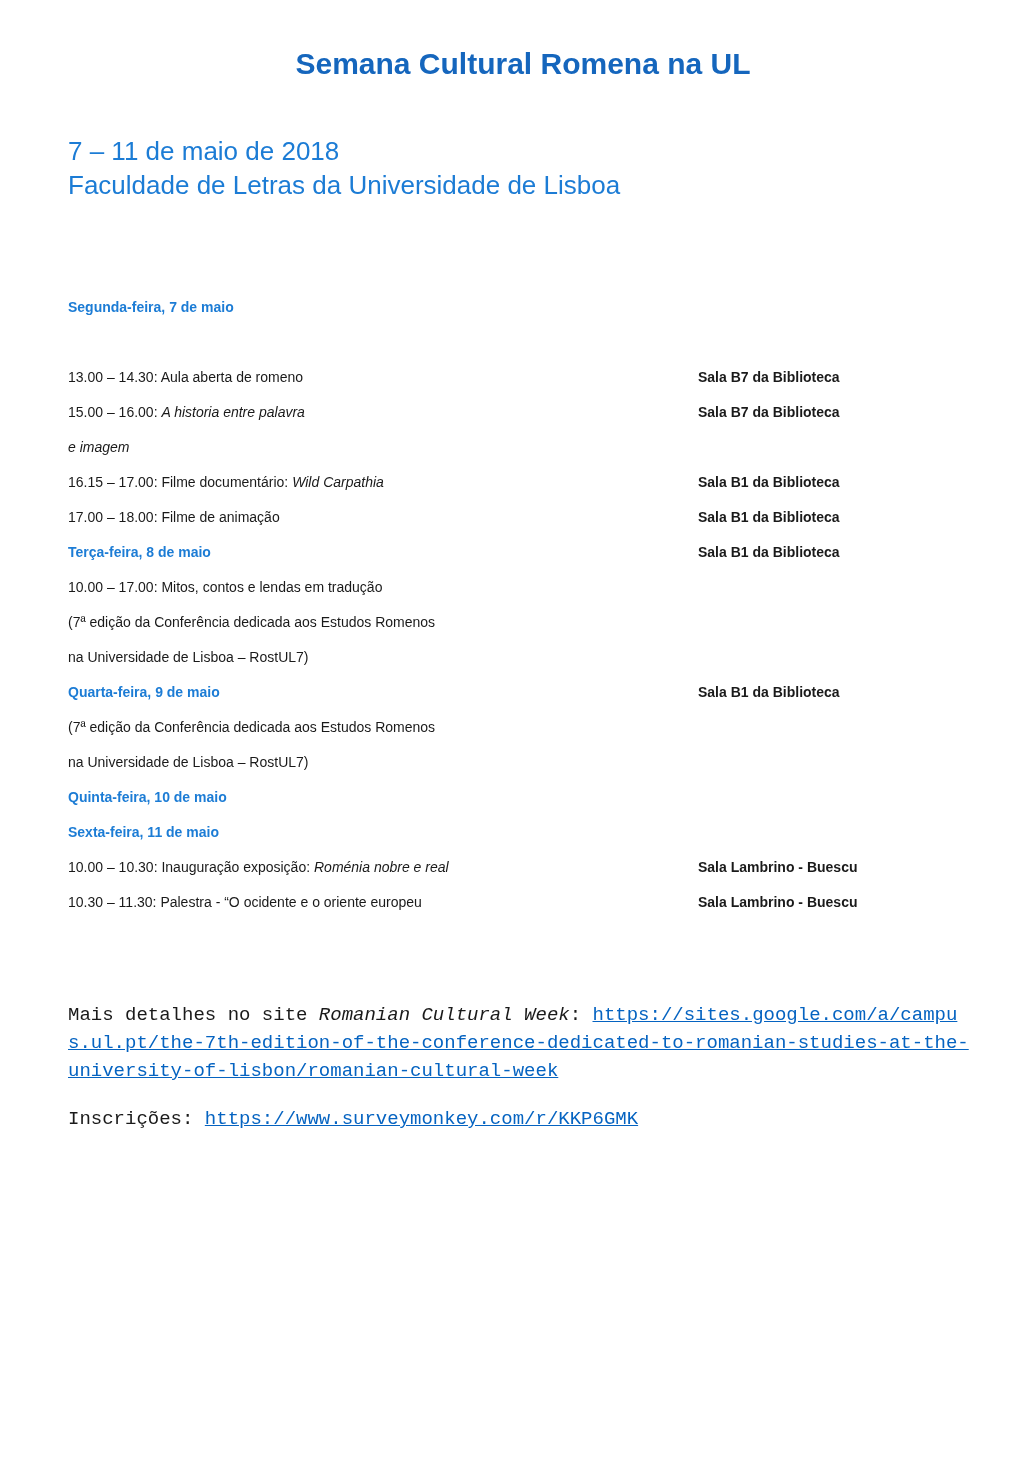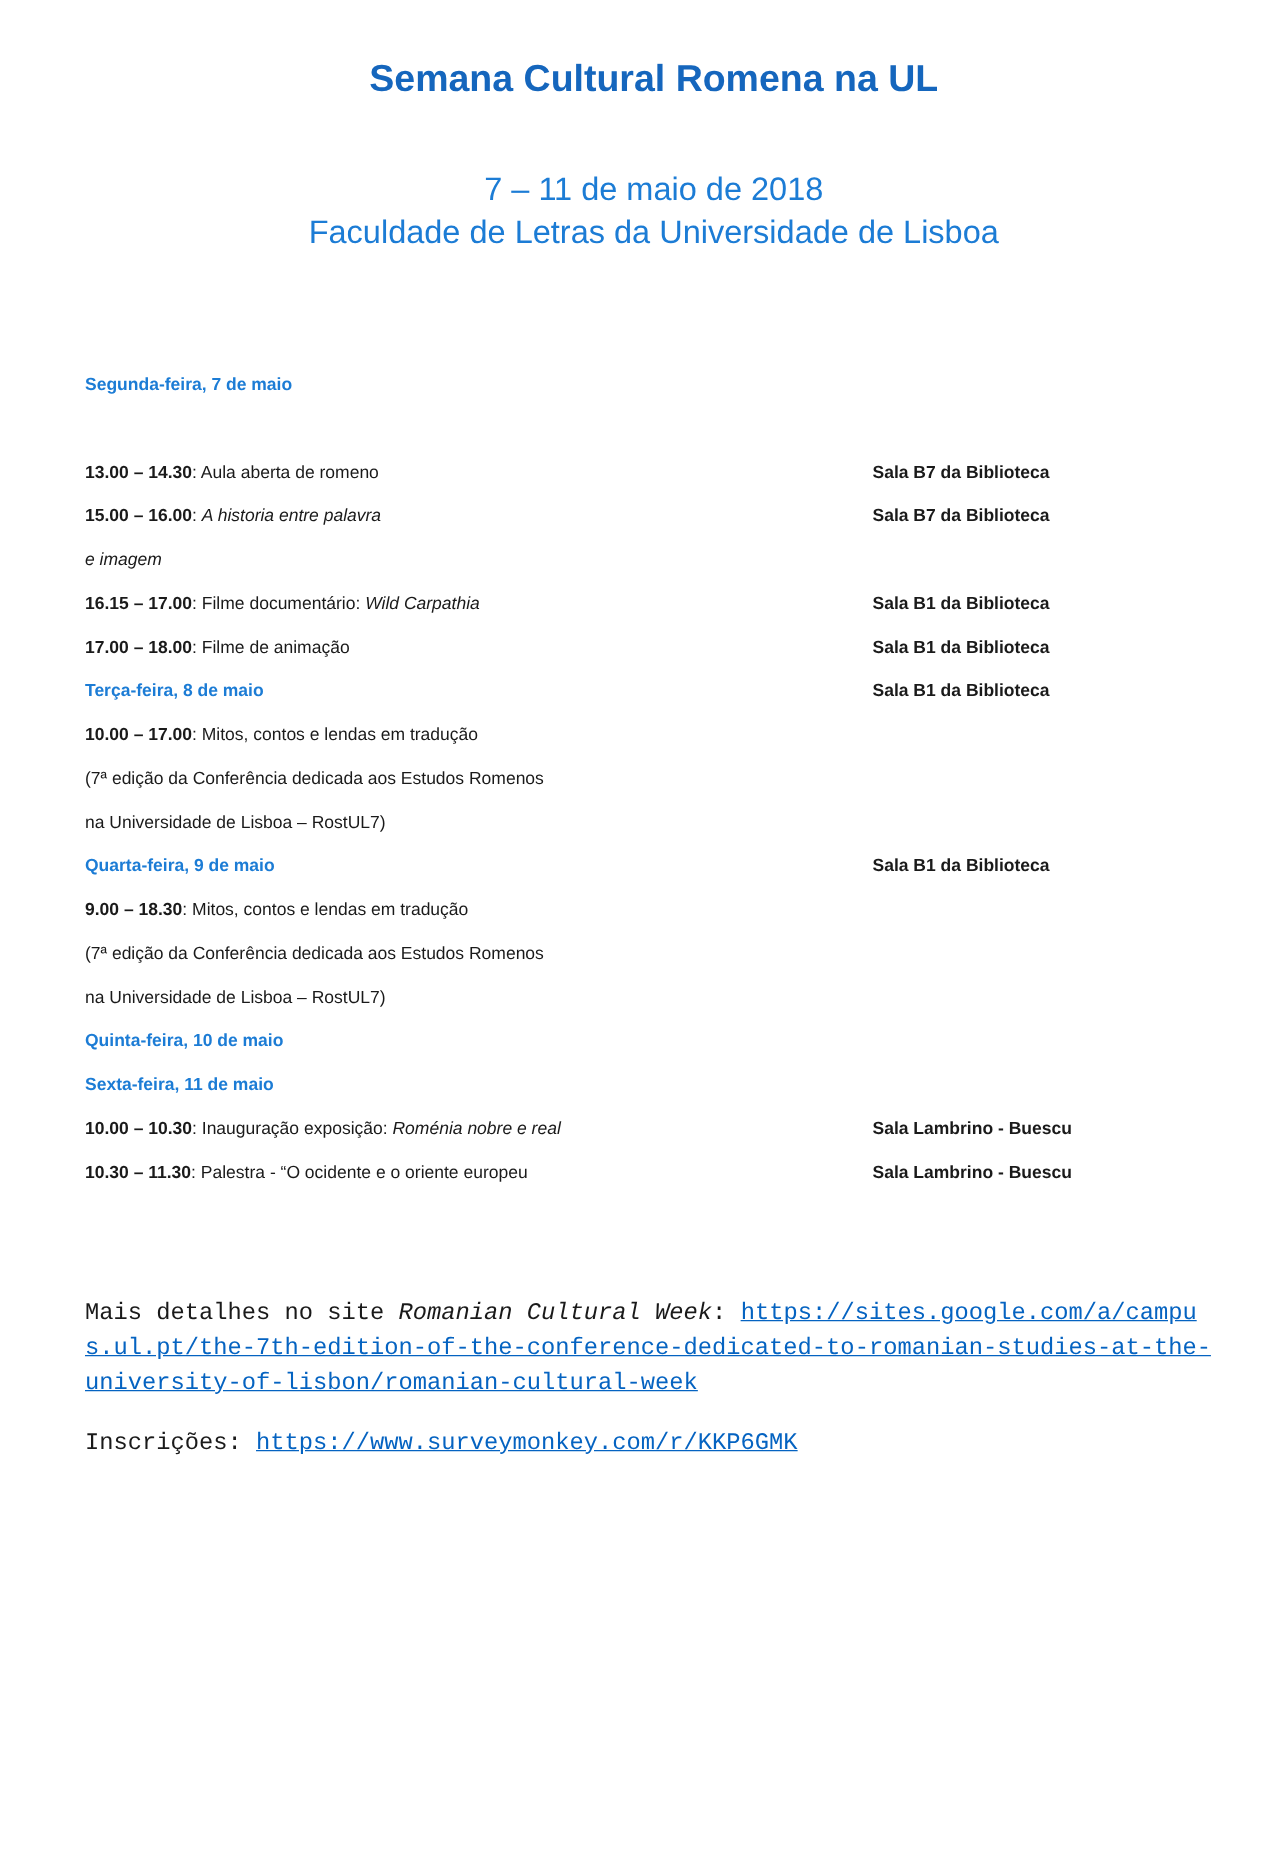--- a/index.html
+++ b/index.html
@@ -17,34 +17,34 @@
   }
   .title {
     margin: 0;
     font-size: 30px; font-weight: 700;
     line-height: 40px;
     text-align: center;
     color: var(--title-blue, #1566bd);
   }
   .subtitle {
     margin-top: 50px;
-    text-align: center;
+    text-align: left;
     font-size: 26px;
     line-height: 34px;
     color: var(--heading-blue, #1c7cd5);
   }
   .schedule { margin-top: 88px; font-size: 14px; }
   .day + .day { }
   .line { position: relative; line-height: 35px; min-height: 35px; }
   .spacer { height: 35px; }
   .day-heading {
     color: var(--heading-blue, #1c7cd5);
     font-weight: 700;
   }
-  .b { font-weight: 700; }
+  .b { font-weight: 400; }
   .i { font-style: italic; }
   .loc {
     position: absolute; left: 630px; top: 0;
     font-weight: 700; white-space: nowrap;
   }
   .footer { margin-top: 81px; font-size: 19px; line-height: 28px; }
   .footer p { margin: 0; font-family: Liberation Mono, monospace; }
   .footer .inscr { margin-top: 20px; }
   a.link {
     color: var(--link-blue, #0563c1);
@@ -108,23 +108,20 @@
         <span>na Universidade de Lisboa – RostUL7)</span>
       </div>
     </section>
 
     <section class="day">
       <div class="line">
         <span class="day-heading">Quarta-feira, 9 de maio</span>
         <span class="loc">Sala B1 da Biblioteca</span>
       </div>
       <div class="line">
-        <span><span class="b">9.00 – 18.30</span><span>: Mitos, contos e lendas em tradução</span></span>
-      </div>
-      <div class="line">
         <span>(7ª edição da Conferência dedicada aos Estudos Romenos</span>
       </div>
       <div class="line">
         <span>na Universidade de Lisboa – RostUL7)</span>
       </div>
     </section>
 
     <section class="day">
       <div class="line">
         <span class="day-heading">Quinta-feira, 10 de maio</span>

